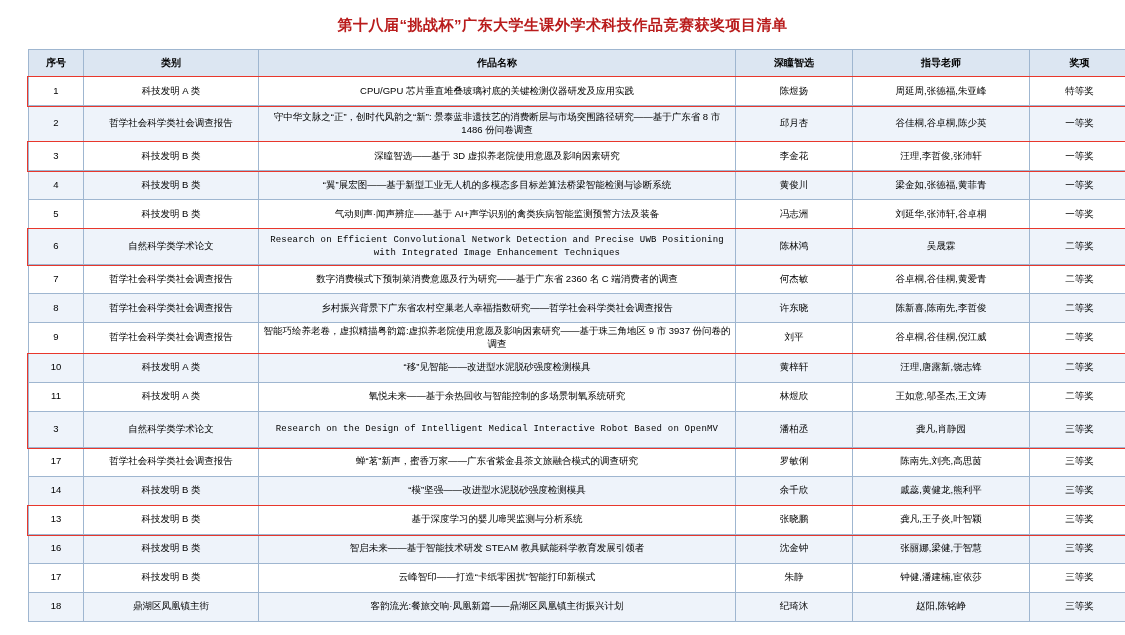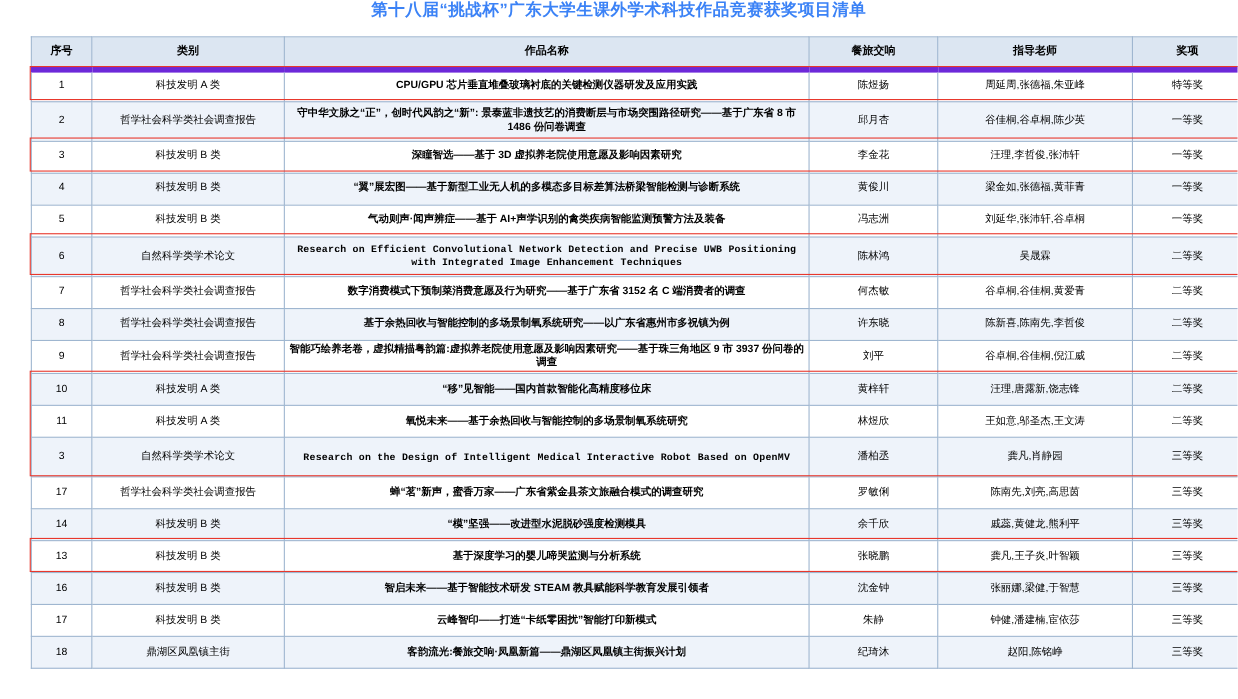--- a/index.html
+++ b/index.html
@@ -18,22 +18,23 @@
     position: relative;
     width: 1125px;
     height: 635px;
     background: #ffffff;
   }
   .doc-title {
     text-align: center;
     font-size: 15px;
     font-weight: bold;
     letter-spacing: 0.5px;
+    padding-top: 16px;
     padding-bottom: 14px;
-    color: #3b82f6;
+    color: #b91c1c;
   }
   .table-wrap {
     margin: 0 28px;
     position: relative;
   }
   table.award-table {
     border-collapse: collapse;
     width: 1069px;
     table-layout: fixed;
     font-size: 9.5px;
@@ -48,37 +49,36 @@
     color: #000;
   }
   thead th {
     background: #dce6f2;
     font-weight: bold;
     font-size: 10px;
     height: 22px;
     border: 1px solid #8aa5c4;
   }
   thead tr.header-accent th {
-    border-bottom: 6px solid #6d28d9;
+    border-bottom: 1px solid #6d28d9;
   }
   tbody tr { height: 29px; }
   tbody tr.tall { height: 36px; }
   tbody tr:nth-child(odd) { background: #ffffff; }
   tbody tr:nth-child(even) { background: #eef3fa; }
 
   .col-seq { width: 48px; }
   .col-cat { width: 168px; }
   .col-name { width: 470px; }
   .col-leader { width: 110px; }
   .col-teacher { width: 170px; }
   .col-prize { width: 93px; }
 
   .cell-name {
     font-size: 9.5px;
-    font-weight: bold;
   }
   .cell-name.latin {
     font-family: "Liberation Mono", monospace;
     font-size: 9px;
     letter-spacing: 0.2px;
     margin-left: 12px;
   }
 
   
   .hl {
@@ -95,21 +95,21 @@
 
   <div class="doc-title">第十八届“挑战杯”广东大学生课外学术科技作品竞赛获奖项目清单</div>
 
   <div class="table-wrap">
     <table class="award-table">
       <thead>
         <tr class="header-accent">
           <th class="col-seq">序号</th>
           <th class="col-cat">类别</th>
           <th class="col-name">作品名称</th>
-          <th class="col-leader">餐旅交响</th>
+          <th class="col-leader">深瞳智选</th>
           <th class="col-teacher">指导老师</th>
           <th class="col-prize">奖项</th>
         </tr>
       </thead>
       <tbody id="table-body">
           <tr>
             <td class="col-seq">1</td>
             <td class="col-cat">科技发明 A 类</td>
             <td class="col-name cell-name">CPU/GPU 芯片垂直堆叠玻璃衬底的关键检测仪器研发及应用实践</td>
             <td class="col-leader">陈煜扬</td>
@@ -152,45 +152,45 @@
             <td class="col-seq">6</td>
             <td class="col-cat">自然科学类学术论文</td>
             <td class="col-name cell-name latin">Research on Efficient Convolutional Network Detection and Precise UWB Positioning with Integrated Image Enhancement Techniques</td>
             <td class="col-leader">陈林鸿</td>
             <td class="col-teacher">吴晟霖</td>
             <td class="col-prize">二等奖</td>
           </tr>
           <tr>
             <td class="col-seq">7</td>
             <td class="col-cat">哲学社会科学类社会调查报告</td>
-            <td class="col-name cell-name">数字消费模式下预制菜消费意愿及行为研究——基于广东省 3152 名 C 端消费者的调查</td>
+            <td class="col-name cell-name">数字消费模式下预制菜消费意愿及行为研究——基于广东省 2360 名 C 端消费者的调查</td>
             <td class="col-leader">何杰敏</td>
             <td class="col-teacher">谷卓桐,谷佳桐,黄爱青</td>
             <td class="col-prize">二等奖</td>
           </tr>
           <tr>
             <td class="col-seq">8</td>
             <td class="col-cat">哲学社会科学类社会调查报告</td>
-            <td class="col-name cell-name">基于余热回收与智能控制的多场景制氧系统研究——以广东省惠州市多祝镇为例</td>
+            <td class="col-name cell-name">乡村振兴背景下广东省农村空巢老人幸福指数研究——哲学社会科学类社会调查报告</td>
             <td class="col-leader">许东晓</td>
             <td class="col-teacher">陈新喜,陈南先,李哲俊</td>
             <td class="col-prize">二等奖</td>
           </tr>
           <tr>
             <td class="col-seq">9</td>
             <td class="col-cat">哲学社会科学类社会调查报告</td>
             <td class="col-name cell-name">智能巧绘养老卷，虚拟精描粤韵篇:虚拟养老院使用意愿及影响因素研究——基于珠三角地区 9 市 3937 份问卷的调查</td>
             <td class="col-leader">刘平</td>
             <td class="col-teacher">谷卓桐,谷佳桐,倪江威</td>
             <td class="col-prize">二等奖</td>
           </tr>
           <tr>
             <td class="col-seq">10</td>
             <td class="col-cat">科技发明 A 类</td>
-            <td class="col-name cell-name">“移”见智能——国内首款智能化高精度移位床</td>
+            <td class="col-name cell-name">“移”见智能——改进型水泥脱砂强度检测模具</td>
             <td class="col-leader">黄梓轩</td>
             <td class="col-teacher">汪理,唐露新,饶志锋</td>
             <td class="col-prize">二等奖</td>
           </tr>
           <tr>
             <td class="col-seq">11</td>
             <td class="col-cat">科技发明 A 类</td>
             <td class="col-name cell-name">氧悦未来——基于余热回收与智能控制的多场景制氧系统研究</td>
             <td class="col-leader">林煜欣</td>
             <td class="col-teacher">王如意,邬圣杰,王文涛</td>

